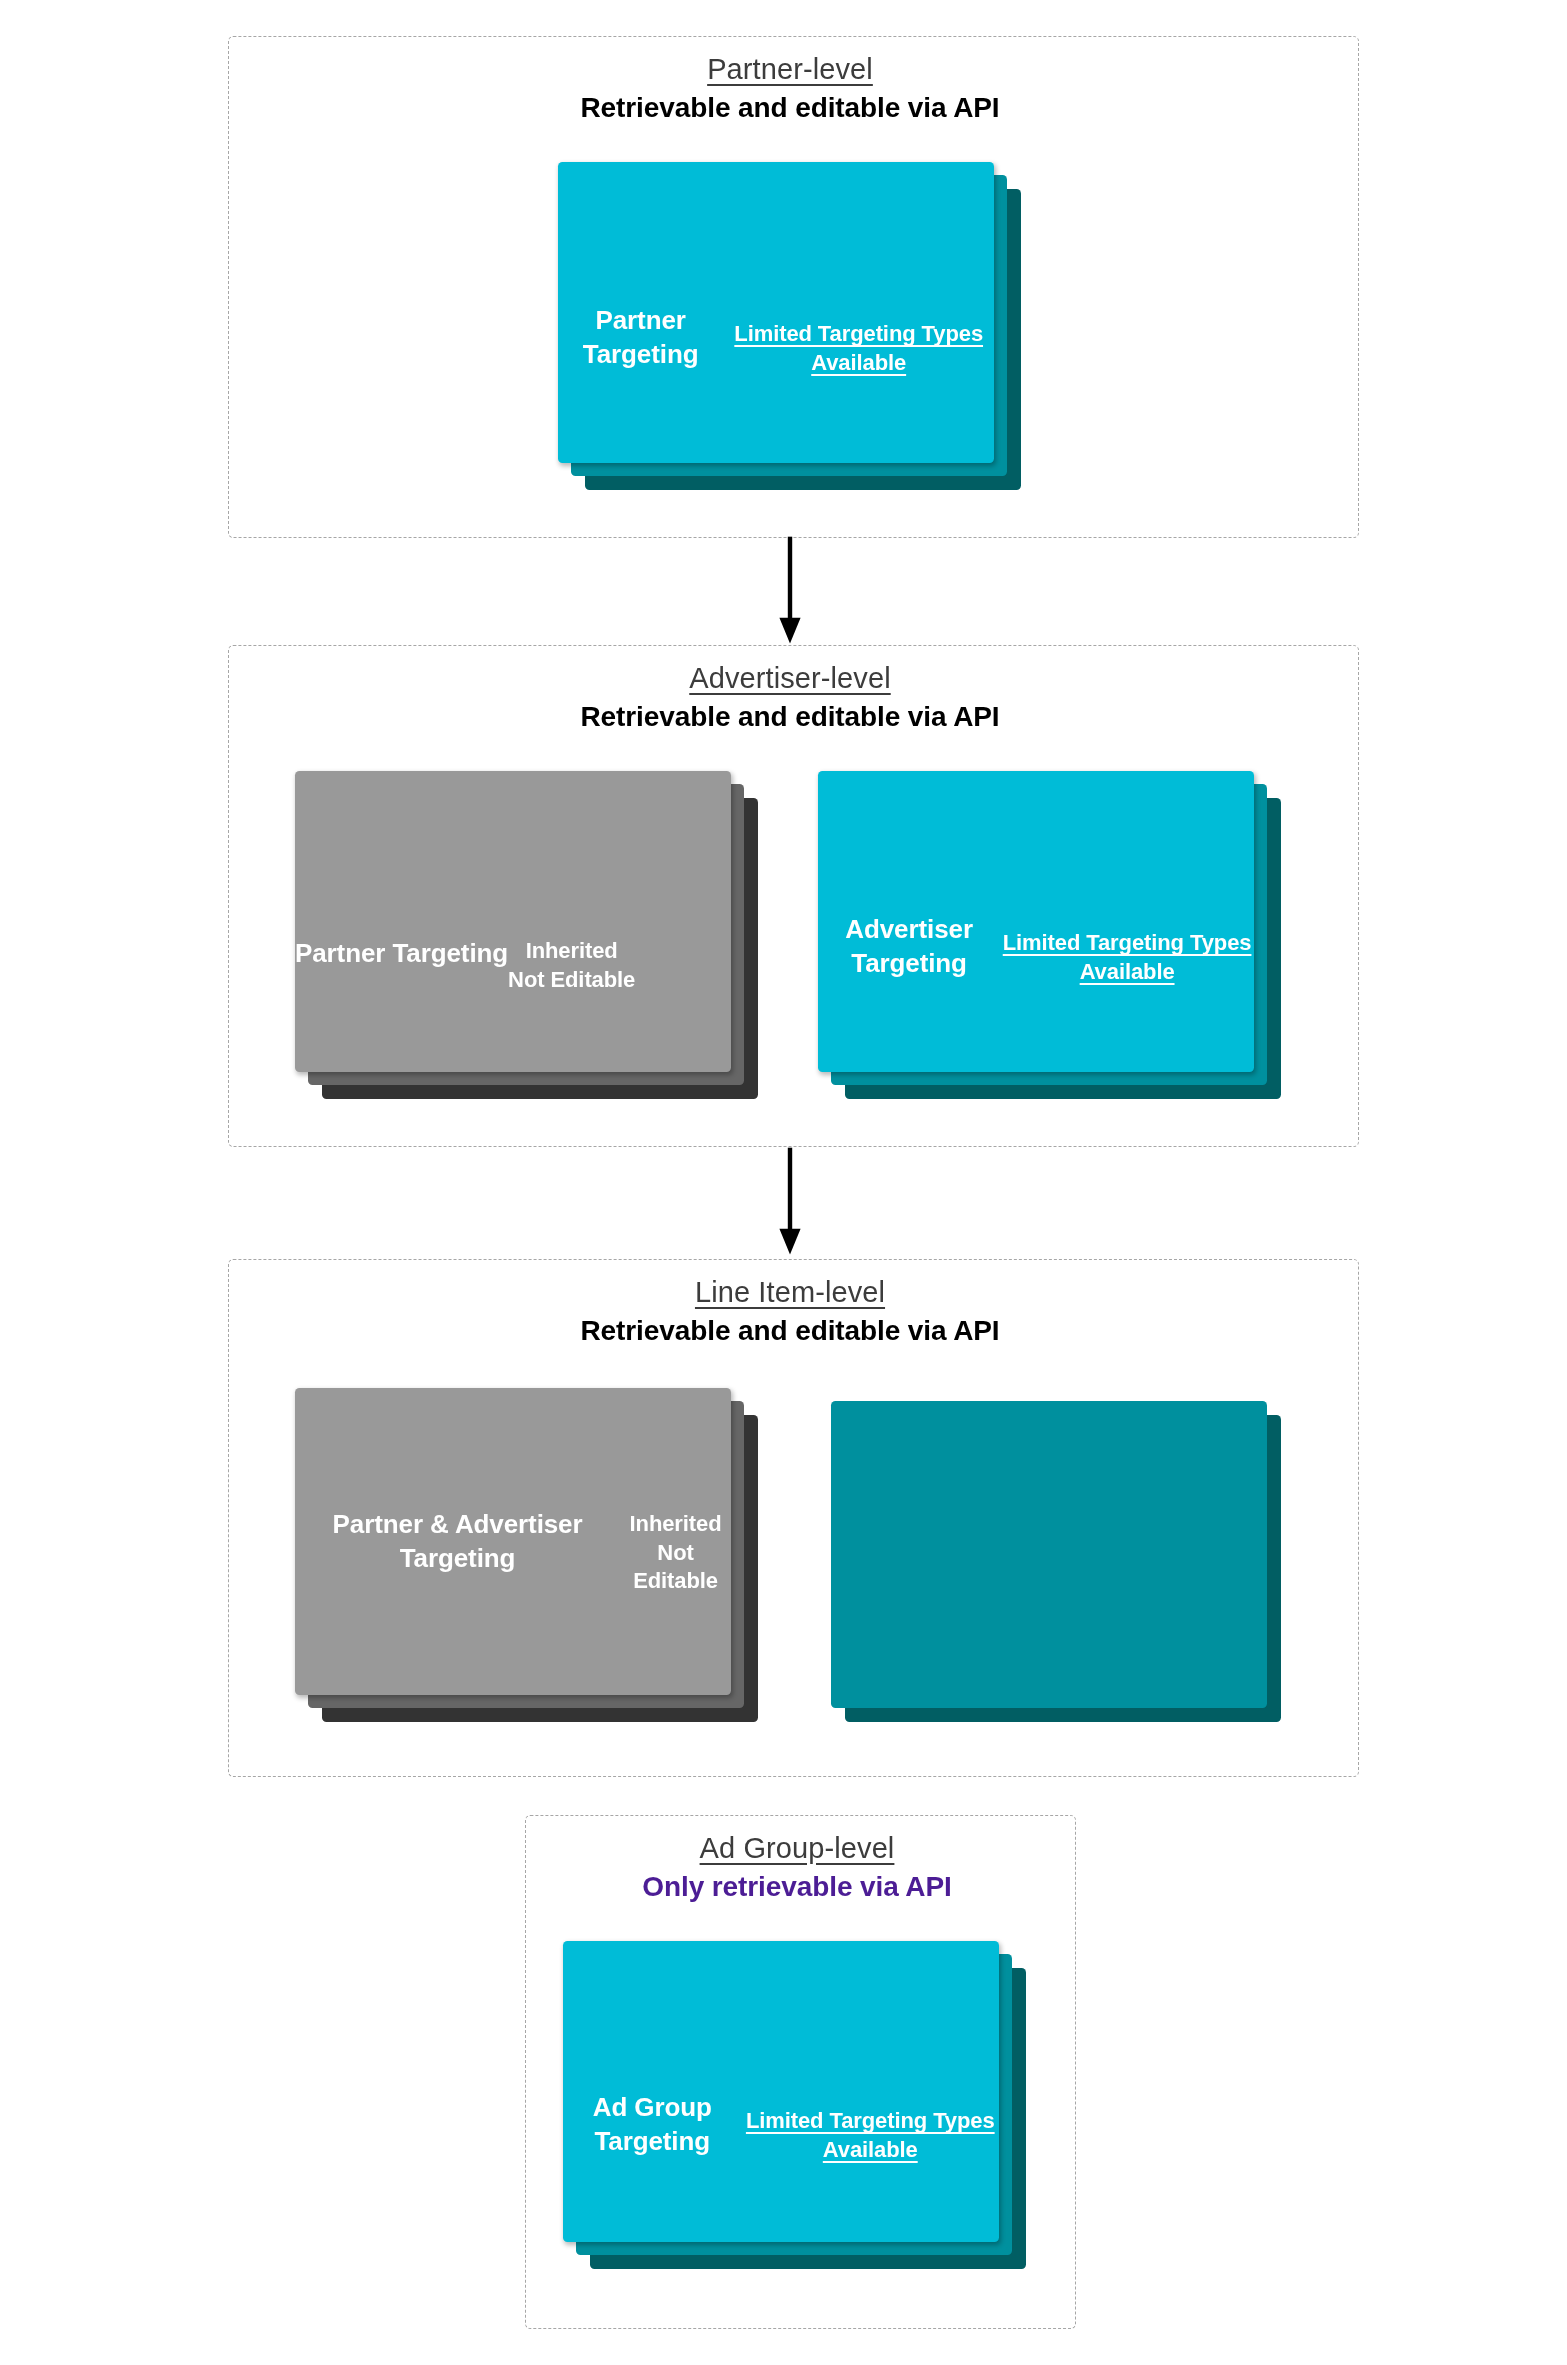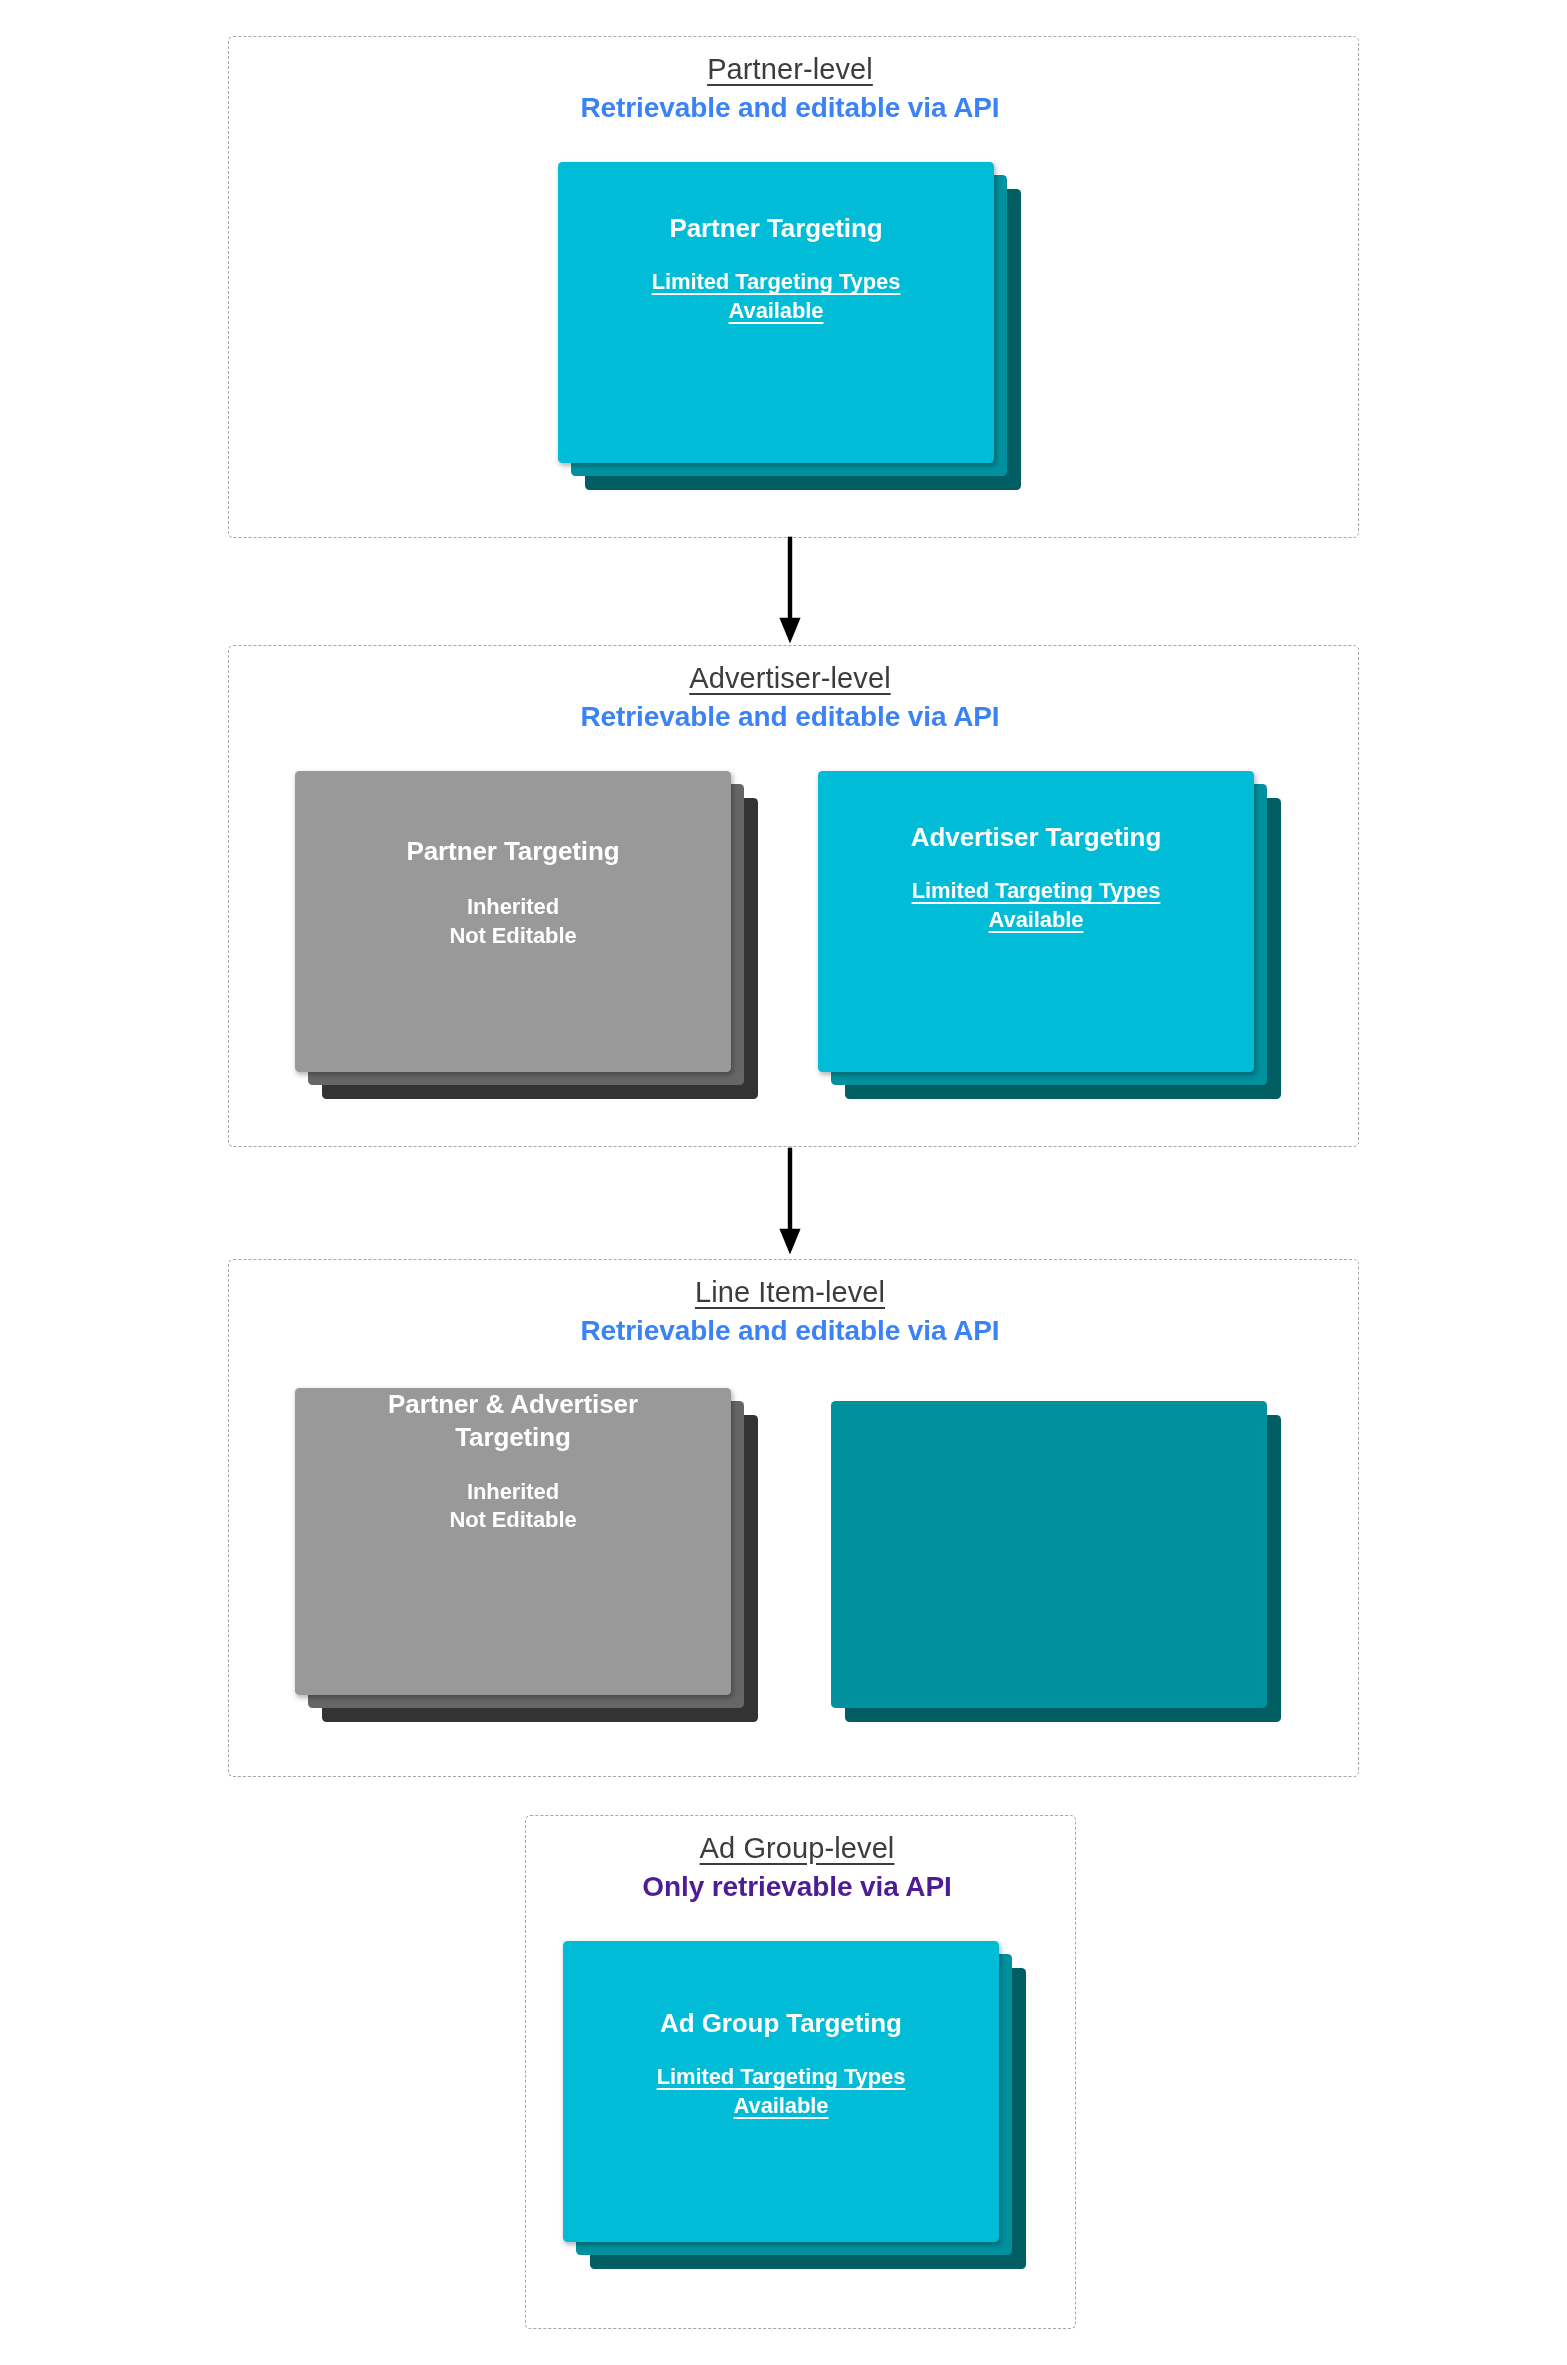--- a/index.html
+++ b/index.html
@@ -42,21 +42,21 @@
     text-decoration: underline;
     text-underline-offset: 4.5px;
     line-height: 1.28;
     letter-spacing: 0.1px;
   }
 
   .level-sub {
     display: block;
     font-size: 28px;
     font-weight: 700;
-    color: #3b82f6;
+    color: #000000;
     line-height: 1.32;
     margin-top: 1.8px;
     letter-spacing: -0.1px;
   }
   .level-sub.alert { color: #4c1d95; }
 
   
   .card-stack {
     position: absolute;
   }
@@ -64,21 +64,21 @@
   .card-layer {
     position: absolute;
     border-radius: 4.5px;
   }
 
   .card-back  { left: 27px; top: 27px; }
   .card-mid   { left: 13.4px; top: 13.4px; }
   .card-front {
     left: 0; top: 0;
     display: flex;
-    flex-direction: column;
+    flex-direction: row;
     align-items: center;
     justify-content: flex-start;
     box-shadow: 1.8px 2.7px 5.4px rgba(0,0,0,0.28);
   }
 
   
   .cy .card-front { background: #00bcd7; }
   .cy .card-mid   { background: #00909e; }
   .cy .card-back  { background: #015e63; }
 

